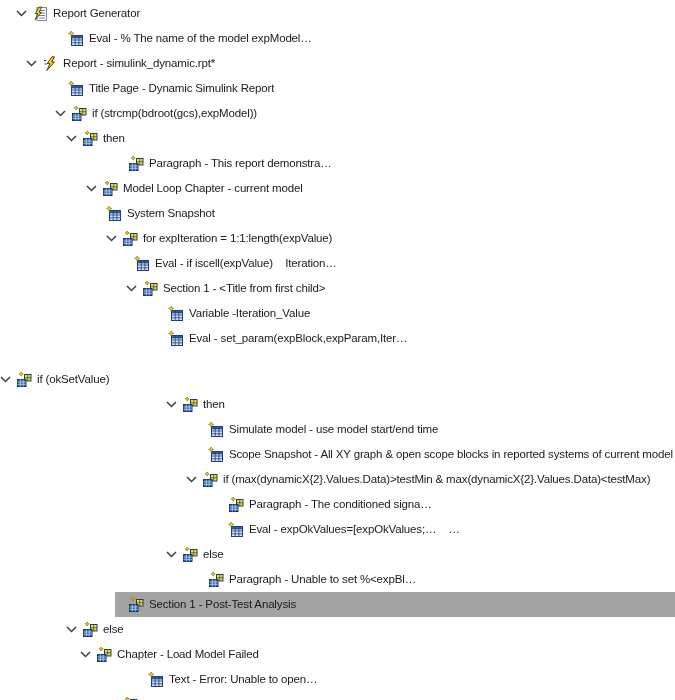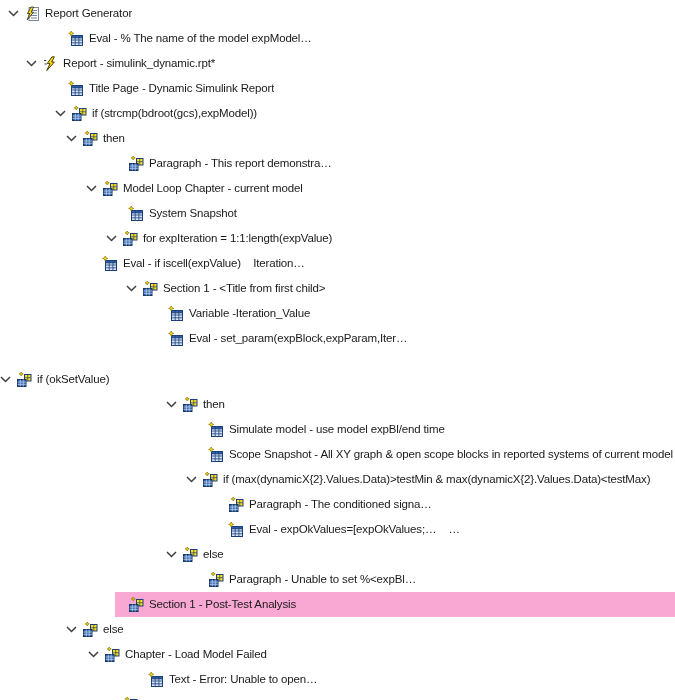--- a/index.html
+++ b/index.html
@@ -23,21 +23,21 @@
     letter-spacing:-0.15px;
   }
   .content{
     flex:1;
     height:25px;
     display:flex;
     align-items:center;
     min-width:0;
   }
   .row.selected .content{
-    background:#f9a8d4;
+    background:#a3a3a3;
   }
   .exp{
     flex:none;
     display:flex;
     align-items:center;
     justify-content:flex-start;
     height:25px;
   }
   .icon{
     flex:none;
@@ -48,21 +48,21 @@
   .label{
     white-space:pre;
     overflow:hidden;
     line-height:25px;
   }
 </style>
 </head>
 <body>
 
 <div id="tree">
-    <div class="row" style="padding-left: 8px;">
+    <div class="row" style="padding-left: 16px;">
       <div class="content">
         <span class="exp" style="width: 16px;">
           <svg width="11" height="7" viewBox="0 0 11 7">
             <path d="M1 1 L5.5 5.5 L10 1" fill="none" stroke="#3f3f3f" stroke-width="1.5"></path>
           </svg>
         </span>
         <span class="icon">
           <svg width="16" height="16" viewBox="0 0 16 16">
             <rect x="5" y="1.5" width="9.5" height="13" fill="#fdfdfd" stroke="#7a8aa0" stroke-width="1"></rect>
             <g stroke="#6f87a8" stroke-width="1">
@@ -221,21 +221,21 @@
               <line x1="7.2" y1="7.5" x2="7.2" y2="14.5"></line>
               <line x1="1.5" y1="10" x2="10" y2="10"></line>
               <line x1="1.5" y1="12.3" x2="10" y2="12.3"></line>
             </g>
             <path d="M5.2 -0.20000000000000018 L5.788 1.3119999999999998 L7.300000000000001 1.9 L5.788 2.488 L5.2 4 L4.612 2.488 L3.1 1.9 L4.612 1.3119999999999998 Z" fill="#ffe00e" stroke="#8a7500" stroke-width="0.7"></path>
           </svg>
         </span>
         <span class="label">Model Loop Chapter - current model</span>
       </div>
     </div>
-    <div class="row" style="padding-left: 106px; text-align: right;">
+    <div class="row" style="padding-left: 84px; text-align: right;">
       <div class="content">
         <span class="exp" style="width: 22px;"></span>
         <span class="icon">
           <svg width="16" height="16" viewBox="0 0 16 16">
             <rect x="3.5" y="4.5" width="11" height="10" fill="#d6e3f6" stroke="#1c3f7a" stroke-width="1"></rect>
             <rect x="3.5" y="4.5" width="11" height="2.3" fill="#2f62ae" stroke="#1c3f7a" stroke-width="1"></rect>
             <g stroke="#1c3f7a" stroke-width="0.8">
               <line x1="7.2" y1="4.5" x2="7.2" y2="14.5"></line>
               <line x1="10.9" y1="4.5" x2="10.9" y2="14.5"></line>
               <line x1="3.5" y1="9" x2="14.5" y2="9"></line>
@@ -265,348 +265,348 @@
               <line x1="7.2" y1="7.5" x2="7.2" y2="14.5"></line>
               <line x1="1.5" y1="10" x2="10" y2="10"></line>
               <line x1="1.5" y1="12.3" x2="10" y2="12.3"></line>
             </g>
             <path d="M5.2 -0.20000000000000018 L5.788 1.3119999999999998 L7.300000000000001 1.9 L5.788 2.488 L5.2 4 L4.612 2.488 L3.1 1.9 L4.612 1.3119999999999998 Z" fill="#ffe00e" stroke="#8a7500" stroke-width="0.7"></path>
           </svg>
         </span>
         <span class="label">for expIteration = 1:1:length(expValue)</span>
       </div>
     </div>
+    <div class="row" style="padding-left: 112px;">
+      <div class="content">
+        <span class="exp" style="width: 22px;"></span>
+        <span class="icon">
+          <svg width="16" height="16" viewBox="0 0 16 16">
+            <rect x="3.5" y="4.5" width="11" height="10" fill="#d6e3f6" stroke="#1c3f7a" stroke-width="1"></rect>
+            <rect x="3.5" y="4.5" width="11" height="2.3" fill="#2f62ae" stroke="#1c3f7a" stroke-width="1"></rect>
+            <g stroke="#1c3f7a" stroke-width="0.8">
+              <line x1="7.2" y1="4.5" x2="7.2" y2="14.5"></line>
+              <line x1="10.9" y1="4.5" x2="10.9" y2="14.5"></line>
+              <line x1="3.5" y1="9" x2="14.5" y2="9"></line>
+              <line x1="3.5" y1="11.8" x2="14.5" y2="11.8"></line>
+            </g>
+            <path d="M3.2 -0.20000000000000018 L3.9280000000000004 1.6719999999999997 L5.800000000000001 2.4 L3.9280000000000004 3.128 L3.2 5 L2.472 3.128 L0.6000000000000001 2.4 L2.472 1.6719999999999997 Z" fill="#ffe00e" stroke="#8a7500" stroke-width="0.7"></path>
+          </svg>
+        </span>
+        <span class="label">Eval - if iscell(expValue)    Iteration…</span>
+      </div>
+    </div>
+    <div class="row" style="padding-left: 126px;">
+      <div class="content">
+        <span class="exp" style="width: 16px;">
+          <svg width="11" height="7" viewBox="0 0 11 7">
+            <path d="M1 1 L5.5 5.5 L10 1" fill="none" stroke="#3f3f3f" stroke-width="1.5"></path>
+          </svg>
+        </span>
+        <span class="icon">
+          <svg width="16" height="16" viewBox="0 0 16 16">
+            <rect x="8.5" y="2.5" width="6.5" height="6.5" fill="#ffe00e" stroke="#1c3f7a" stroke-width="1"></rect>
+            <line x1="11.75" y1="2.5" x2="11.75" y2="9" stroke="#1c3f7a" stroke-width="0.7"></line>
+            <line x1="8.5" y1="5.75" x2="15" y2="5.75" stroke="#1c3f7a" stroke-width="0.7"></line>
+            <rect x="1.5" y="7.5" width="8.5" height="7" fill="#2f62ae" stroke="#16355f" stroke-width="1"></rect>
+            <g stroke="#cfe0f5" stroke-width="0.7">
+              <line x1="4.3" y1="7.5" x2="4.3" y2="14.5"></line>
+              <line x1="7.2" y1="7.5" x2="7.2" y2="14.5"></line>
+              <line x1="1.5" y1="10" x2="10" y2="10"></line>
+              <line x1="1.5" y1="12.3" x2="10" y2="12.3"></line>
+            </g>
+            <path d="M5.2 -0.20000000000000018 L5.788 1.3119999999999998 L7.300000000000001 1.9 L5.788 2.488 L5.2 4 L4.612 2.488 L3.1 1.9 L4.612 1.3119999999999998 Z" fill="#ffe00e" stroke="#8a7500" stroke-width="0.7"></path>
+          </svg>
+        </span>
+        <span class="label">Section 1 - &lt;Title from first child&gt;</span>
+      </div>
+    </div>
+    <div class="row" style="padding-left: 146px;">
+      <div class="content">
+        <span class="exp" style="width: 22px;"></span>
+        <span class="icon">
+          <svg width="16" height="16" viewBox="0 0 16 16">
+            <rect x="3.5" y="4.5" width="11" height="10" fill="#d6e3f6" stroke="#1c3f7a" stroke-width="1"></rect>
+            <rect x="3.5" y="4.5" width="11" height="2.3" fill="#2f62ae" stroke="#1c3f7a" stroke-width="1"></rect>
+            <g stroke="#1c3f7a" stroke-width="0.8">
+              <line x1="7.2" y1="4.5" x2="7.2" y2="14.5"></line>
+              <line x1="10.9" y1="4.5" x2="10.9" y2="14.5"></line>
+              <line x1="3.5" y1="9" x2="14.5" y2="9"></line>
+              <line x1="3.5" y1="11.8" x2="14.5" y2="11.8"></line>
+            </g>
+            <path d="M3.2 -0.20000000000000018 L3.9280000000000004 1.6719999999999997 L5.800000000000001 2.4 L3.9280000000000004 3.128 L3.2 5 L2.472 3.128 L0.6000000000000001 2.4 L2.472 1.6719999999999997 Z" fill="#ffe00e" stroke="#8a7500" stroke-width="0.7"></path>
+          </svg>
+        </span>
+        <span class="label">Variable -Iteration_Value</span>
+      </div>
+    </div>
+    <div class="row" style="padding-left: 146px;">
+      <div class="content">
+        <span class="exp" style="width: 22px;"></span>
+        <span class="icon">
+          <svg width="16" height="16" viewBox="0 0 16 16">
+            <rect x="3.5" y="4.5" width="11" height="10" fill="#d6e3f6" stroke="#1c3f7a" stroke-width="1"></rect>
+            <rect x="3.5" y="4.5" width="11" height="2.3" fill="#2f62ae" stroke="#1c3f7a" stroke-width="1"></rect>
+            <g stroke="#1c3f7a" stroke-width="0.8">
+              <line x1="7.2" y1="4.5" x2="7.2" y2="14.5"></line>
+              <line x1="10.9" y1="4.5" x2="10.9" y2="14.5"></line>
+              <line x1="3.5" y1="9" x2="14.5" y2="9"></line>
+              <line x1="3.5" y1="11.8" x2="14.5" y2="11.8"></line>
+            </g>
+            <path d="M3.2 -0.20000000000000018 L3.9280000000000004 1.6719999999999997 L5.800000000000001 2.4 L3.9280000000000004 3.128 L3.2 5 L2.472 3.128 L0.6000000000000001 2.4 L2.472 1.6719999999999997 Z" fill="#ffe00e" stroke="#8a7500" stroke-width="0.7"></path>
+          </svg>
+        </span>
+        <span class="label">Eval - set_param(expBlock,expParam,Iter…</span>
+      </div>
+    </div>
+    <div class="row" style=" margin-top: 16px;">
+      <div class="content">
+        <span class="exp" style="width: 16px;">
+          <svg width="11" height="7" viewBox="0 0 11 7">
+            <path d="M1 1 L5.5 5.5 L10 1" fill="none" stroke="#3f3f3f" stroke-width="1.5"></path>
+          </svg>
+        </span>
+        <span class="icon">
+          <svg width="16" height="16" viewBox="0 0 16 16">
+            <rect x="8.5" y="2.5" width="6.5" height="6.5" fill="#ffe00e" stroke="#1c3f7a" stroke-width="1"></rect>
+            <line x1="11.75" y1="2.5" x2="11.75" y2="9" stroke="#1c3f7a" stroke-width="0.7"></line>
+            <line x1="8.5" y1="5.75" x2="15" y2="5.75" stroke="#1c3f7a" stroke-width="0.7"></line>
+            <rect x="1.5" y="7.5" width="8.5" height="7" fill="#2f62ae" stroke="#16355f" stroke-width="1"></rect>
+            <g stroke="#cfe0f5" stroke-width="0.7">
+              <line x1="4.3" y1="7.5" x2="4.3" y2="14.5"></line>
+              <line x1="7.2" y1="7.5" x2="7.2" y2="14.5"></line>
+              <line x1="1.5" y1="10" x2="10" y2="10"></line>
+              <line x1="1.5" y1="12.3" x2="10" y2="12.3"></line>
+            </g>
+            <path d="M5.2 -0.20000000000000018 L5.788 1.3119999999999998 L7.300000000000001 1.9 L5.788 2.488 L5.2 4 L4.612 2.488 L3.1 1.9 L4.612 1.3119999999999998 Z" fill="#ffe00e" stroke="#8a7500" stroke-width="0.7"></path>
+          </svg>
+        </span>
+        <span class="label">if (okSetValue)</span>
+      </div>
+    </div>
+    <div class="row" style="padding-left: 166px;">
+      <div class="content">
+        <span class="exp" style="width: 16px;">
+          <svg width="11" height="7" viewBox="0 0 11 7">
+            <path d="M1 1 L5.5 5.5 L10 1" fill="none" stroke="#3f3f3f" stroke-width="1.5"></path>
+          </svg>
+        </span>
+        <span class="icon">
+          <svg width="16" height="16" viewBox="0 0 16 16">
+            <rect x="8.5" y="2.5" width="6.5" height="6.5" fill="#ffe00e" stroke="#1c3f7a" stroke-width="1"></rect>
+            <line x1="11.75" y1="2.5" x2="11.75" y2="9" stroke="#1c3f7a" stroke-width="0.7"></line>
+            <line x1="8.5" y1="5.75" x2="15" y2="5.75" stroke="#1c3f7a" stroke-width="0.7"></line>
+            <rect x="1.5" y="7.5" width="8.5" height="7" fill="#2f62ae" stroke="#16355f" stroke-width="1"></rect>
+            <g stroke="#cfe0f5" stroke-width="0.7">
+              <line x1="4.3" y1="7.5" x2="4.3" y2="14.5"></line>
+              <line x1="7.2" y1="7.5" x2="7.2" y2="14.5"></line>
+              <line x1="1.5" y1="10" x2="10" y2="10"></line>
+              <line x1="1.5" y1="12.3" x2="10" y2="12.3"></line>
+            </g>
+            <path d="M5.2 -0.20000000000000018 L5.788 1.3119999999999998 L7.300000000000001 1.9 L5.788 2.488 L5.2 4 L4.612 2.488 L3.1 1.9 L4.612 1.3119999999999998 Z" fill="#ffe00e" stroke="#8a7500" stroke-width="0.7"></path>
+          </svg>
+        </span>
+        <span class="label">then</span>
+      </div>
+    </div>
+    <div class="row" style="padding-left: 186px;">
+      <div class="content">
+        <span class="exp" style="width: 22px;"></span>
+        <span class="icon">
+          <svg width="16" height="16" viewBox="0 0 16 16">
+            <rect x="3.5" y="4.5" width="11" height="10" fill="#d6e3f6" stroke="#1c3f7a" stroke-width="1"></rect>
+            <rect x="3.5" y="4.5" width="11" height="2.3" fill="#2f62ae" stroke="#1c3f7a" stroke-width="1"></rect>
+            <g stroke="#1c3f7a" stroke-width="0.8">
+              <line x1="7.2" y1="4.5" x2="7.2" y2="14.5"></line>
+              <line x1="10.9" y1="4.5" x2="10.9" y2="14.5"></line>
+              <line x1="3.5" y1="9" x2="14.5" y2="9"></line>
+              <line x1="3.5" y1="11.8" x2="14.5" y2="11.8"></line>
+            </g>
+            <path d="M3.2 -0.20000000000000018 L3.9280000000000004 1.6719999999999997 L5.800000000000001 2.4 L3.9280000000000004 3.128 L3.2 5 L2.472 3.128 L0.6000000000000001 2.4 L2.472 1.6719999999999997 Z" fill="#ffe00e" stroke="#8a7500" stroke-width="0.7"></path>
+          </svg>
+        </span>
+        <span class="label">Simulate model - use model start/end time</span>
+      </div>
+    </div>
+    <div class="row" style="padding-left: 186px; align-items: center;">
+      <div class="content">
+        <span class="exp" style="width: 22px;"></span>
+        <span class="icon">
+          <svg width="16" height="16" viewBox="0 0 16 16">
+            <rect x="3.5" y="4.5" width="11" height="10" fill="#d6e3f6" stroke="#1c3f7a" stroke-width="1"></rect>
+            <rect x="3.5" y="4.5" width="11" height="2.3" fill="#2f62ae" stroke="#1c3f7a" stroke-width="1"></rect>
+            <g stroke="#1c3f7a" stroke-width="0.8">
+              <line x1="7.2" y1="4.5" x2="7.2" y2="14.5"></line>
+              <line x1="10.9" y1="4.5" x2="10.9" y2="14.5"></line>
+              <line x1="3.5" y1="9" x2="14.5" y2="9"></line>
+              <line x1="3.5" y1="11.8" x2="14.5" y2="11.8"></line>
+            </g>
+            <path d="M3.2 -0.20000000000000018 L3.9280000000000004 1.6719999999999997 L5.800000000000001 2.4 L3.9280000000000004 3.128 L3.2 5 L2.472 3.128 L0.6000000000000001 2.4 L2.472 1.6719999999999997 Z" fill="#ffe00e" stroke="#8a7500" stroke-width="0.7"></path>
+          </svg>
+        </span>
+        <span class="label">Scope Snapshot - All XY graph &amp; open scope blocks in reported systems of current model</span>
+      </div>
+    </div>
+    <div class="row" style="padding-left: 186px;">
+      <div class="content">
+        <span class="exp" style="width: 16px;">
+          <svg width="11" height="7" viewBox="0 0 11 7">
+            <path d="M1 1 L5.5 5.5 L10 1" fill="none" stroke="#3f3f3f" stroke-width="1.5"></path>
+          </svg>
+        </span>
+        <span class="icon">
+          <svg width="16" height="16" viewBox="0 0 16 16">
+            <rect x="8.5" y="2.5" width="6.5" height="6.5" fill="#ffe00e" stroke="#1c3f7a" stroke-width="1"></rect>
+            <line x1="11.75" y1="2.5" x2="11.75" y2="9" stroke="#1c3f7a" stroke-width="0.7"></line>
+            <line x1="8.5" y1="5.75" x2="15" y2="5.75" stroke="#1c3f7a" stroke-width="0.7"></line>
+            <rect x="1.5" y="7.5" width="8.5" height="7" fill="#2f62ae" stroke="#16355f" stroke-width="1"></rect>
+            <g stroke="#cfe0f5" stroke-width="0.7">
+              <line x1="4.3" y1="7.5" x2="4.3" y2="14.5"></line>
+              <line x1="7.2" y1="7.5" x2="7.2" y2="14.5"></line>
+              <line x1="1.5" y1="10" x2="10" y2="10"></line>
+              <line x1="1.5" y1="12.3" x2="10" y2="12.3"></line>
+            </g>
+            <path d="M5.2 -0.20000000000000018 L5.788 1.3119999999999998 L7.300000000000001 1.9 L5.788 2.488 L5.2 4 L4.612 2.488 L3.1 1.9 L4.612 1.3119999999999998 Z" fill="#ffe00e" stroke="#8a7500" stroke-width="0.7"></path>
+          </svg>
+        </span>
+        <span class="label">if (max(dynamicX{2}.Values.Data)&gt;testMin &amp; max(dynamicX{2}.Values.Data)&lt;testMax)</span>
+      </div>
+    </div>
+    <div class="row" style="padding-left: 206px;">
+      <div class="content">
+        <span class="exp" style="width: 22px;"></span>
+        <span class="icon">
+          <svg width="16" height="16" viewBox="0 0 16 16">
+            <rect x="8.5" y="2.5" width="6.5" height="6.5" fill="#ffe00e" stroke="#1c3f7a" stroke-width="1"></rect>
+            <line x1="11.75" y1="2.5" x2="11.75" y2="9" stroke="#1c3f7a" stroke-width="0.7"></line>
+            <line x1="8.5" y1="5.75" x2="15" y2="5.75" stroke="#1c3f7a" stroke-width="0.7"></line>
+            <rect x="1.5" y="7.5" width="8.5" height="7" fill="#2f62ae" stroke="#16355f" stroke-width="1"></rect>
+            <g stroke="#cfe0f5" stroke-width="0.7">
+              <line x1="4.3" y1="7.5" x2="4.3" y2="14.5"></line>
+              <line x1="7.2" y1="7.5" x2="7.2" y2="14.5"></line>
+              <line x1="1.5" y1="10" x2="10" y2="10"></line>
+              <line x1="1.5" y1="12.3" x2="10" y2="12.3"></line>
+            </g>
+            <path d="M5.2 -0.20000000000000018 L5.788 1.3119999999999998 L7.300000000000001 1.9 L5.788 2.488 L5.2 4 L4.612 2.488 L3.1 1.9 L4.612 1.3119999999999998 Z" fill="#ffe00e" stroke="#8a7500" stroke-width="0.7"></path>
+          </svg>
+        </span>
+        <span class="label">Paragraph - The conditioned signa…</span>
+      </div>
+    </div>
+    <div class="row" style="padding-left: 206px;">
+      <div class="content">
+        <span class="exp" style="width: 22px;"></span>
+        <span class="icon">
+          <svg width="16" height="16" viewBox="0 0 16 16">
+            <rect x="3.5" y="4.5" width="11" height="10" fill="#d6e3f6" stroke="#1c3f7a" stroke-width="1"></rect>
+            <rect x="3.5" y="4.5" width="11" height="2.3" fill="#2f62ae" stroke="#1c3f7a" stroke-width="1"></rect>
+            <g stroke="#1c3f7a" stroke-width="0.8">
+              <line x1="7.2" y1="4.5" x2="7.2" y2="14.5"></line>
+              <line x1="10.9" y1="4.5" x2="10.9" y2="14.5"></line>
+              <line x1="3.5" y1="9" x2="14.5" y2="9"></line>
+              <line x1="3.5" y1="11.8" x2="14.5" y2="11.8"></line>
+            </g>
+            <path d="M3.2 -0.20000000000000018 L3.9280000000000004 1.6719999999999997 L5.800000000000001 2.4 L3.9280000000000004 3.128 L3.2 5 L2.472 3.128 L0.6000000000000001 2.4 L2.472 1.6719999999999997 Z" fill="#ffe00e" stroke="#8a7500" stroke-width="0.7"></path>
+          </svg>
+        </span>
+        <span class="label">Eval - expOkValues=[expOkValues;…    …</span>
+      </div>
+    </div>
+    <div class="row" style="padding-left: 166px;">
+      <div class="content">
+        <span class="exp" style="width: 16px;">
+          <svg width="11" height="7" viewBox="0 0 11 7">
+            <path d="M1 1 L5.5 5.5 L10 1" fill="none" stroke="#3f3f3f" stroke-width="1.5"></path>
+          </svg>
+        </span>
+        <span class="icon">
+          <svg width="16" height="16" viewBox="0 0 16 16">
+            <rect x="8.5" y="2.5" width="6.5" height="6.5" fill="#ffe00e" stroke="#1c3f7a" stroke-width="1"></rect>
+            <line x1="11.75" y1="2.5" x2="11.75" y2="9" stroke="#1c3f7a" stroke-width="0.7"></line>
+            <line x1="8.5" y1="5.75" x2="15" y2="5.75" stroke="#1c3f7a" stroke-width="0.7"></line>
+            <rect x="1.5" y="7.5" width="8.5" height="7" fill="#2f62ae" stroke="#16355f" stroke-width="1"></rect>
+            <g stroke="#cfe0f5" stroke-width="0.7">
+              <line x1="4.3" y1="7.5" x2="4.3" y2="14.5"></line>
+              <line x1="7.2" y1="7.5" x2="7.2" y2="14.5"></line>
+              <line x1="1.5" y1="10" x2="10" y2="10"></line>
+              <line x1="1.5" y1="12.3" x2="10" y2="12.3"></line>
+            </g>
+            <path d="M5.2 -0.20000000000000018 L5.788 1.3119999999999998 L7.300000000000001 1.9 L5.788 2.488 L5.2 4 L4.612 2.488 L3.1 1.9 L4.612 1.3119999999999998 Z" fill="#ffe00e" stroke="#8a7500" stroke-width="0.7"></path>
+          </svg>
+        </span>
+        <span class="label">else</span>
+      </div>
+    </div>
+    <div class="row" style="padding-left: 186px;">
+      <div class="content">
+        <span class="exp" style="width: 22px;"></span>
+        <span class="icon">
+          <svg width="16" height="16" viewBox="0 0 16 16">
+            <rect x="8.5" y="2.5" width="6.5" height="6.5" fill="#ffe00e" stroke="#1c3f7a" stroke-width="1"></rect>
+            <line x1="11.75" y1="2.5" x2="11.75" y2="9" stroke="#1c3f7a" stroke-width="0.7"></line>
+            <line x1="8.5" y1="5.75" x2="15" y2="5.75" stroke="#1c3f7a" stroke-width="0.7"></line>
+            <rect x="1.5" y="7.5" width="8.5" height="7" fill="#2f62ae" stroke="#16355f" stroke-width="1"></rect>
+            <g stroke="#cfe0f5" stroke-width="0.7">
+              <line x1="4.3" y1="7.5" x2="4.3" y2="14.5"></line>
+              <line x1="7.2" y1="7.5" x2="7.2" y2="14.5"></line>
+              <line x1="1.5" y1="10" x2="10" y2="10"></line>
+              <line x1="1.5" y1="12.3" x2="10" y2="12.3"></line>
+            </g>
+            <path d="M5.2 -0.20000000000000018 L5.788 1.3119999999999998 L7.300000000000001 1.9 L5.788 2.488 L5.2 4 L4.612 2.488 L3.1 1.9 L4.612 1.3119999999999998 Z" fill="#ffe00e" stroke="#8a7500" stroke-width="0.7"></path>
+          </svg>
+        </span>
+        <span class="label">Paragraph - Unable to set %&lt;expBl…</span>
+      </div>
+    </div>
+    <div class="row selected" style="padding-left: 115px;">
+      <div class="content">
+        <span class="exp" style="width: 13px;"></span>
+        <span class="icon">
+          <svg width="16" height="16" viewBox="0 0 16 16">
+            <rect x="8.5" y="2.5" width="6.5" height="6.5" fill="#ffe00e" stroke="#1c3f7a" stroke-width="1"></rect>
+            <line x1="11.75" y1="2.5" x2="11.75" y2="9" stroke="#1c3f7a" stroke-width="0.7"></line>
+            <line x1="8.5" y1="5.75" x2="15" y2="5.75" stroke="#1c3f7a" stroke-width="0.7"></line>
+            <rect x="1.5" y="7.5" width="8.5" height="7" fill="#2f62ae" stroke="#16355f" stroke-width="1"></rect>
+            <g stroke="#cfe0f5" stroke-width="0.7">
+              <line x1="4.3" y1="7.5" x2="4.3" y2="14.5"></line>
+              <line x1="7.2" y1="7.5" x2="7.2" y2="14.5"></line>
+              <line x1="1.5" y1="10" x2="10" y2="10"></line>
+              <line x1="1.5" y1="12.3" x2="10" y2="12.3"></line>
+            </g>
+            <path d="M5.2 -0.20000000000000018 L5.788 1.3119999999999998 L7.300000000000001 1.9 L5.788 2.488 L5.2 4 L4.612 2.488 L3.1 1.9 L4.612 1.3119999999999998 Z" fill="#ffe00e" stroke="#8a7500" stroke-width="0.7"></path>
+          </svg>
+        </span>
+        <span class="label">Section 1 - Post-Test Analysis</span>
+      </div>
+    </div>
+    <div class="row" style="padding-left: 66px;">
+      <div class="content">
+        <span class="exp" style="width: 16px;">
+          <svg width="11" height="7" viewBox="0 0 11 7">
+            <path d="M1 1 L5.5 5.5 L10 1" fill="none" stroke="#3f3f3f" stroke-width="1.5"></path>
+          </svg>
+        </span>
+        <span class="icon">
+          <svg width="16" height="16" viewBox="0 0 16 16">
+            <rect x="8.5" y="2.5" width="6.5" height="6.5" fill="#ffe00e" stroke="#1c3f7a" stroke-width="1"></rect>
+            <line x1="11.75" y1="2.5" x2="11.75" y2="9" stroke="#1c3f7a" stroke-width="0.7"></line>
+            <line x1="8.5" y1="5.75" x2="15" y2="5.75" stroke="#1c3f7a" stroke-width="0.7"></line>
+            <rect x="1.5" y="7.5" width="8.5" height="7" fill="#2f62ae" stroke="#16355f" stroke-width="1"></rect>
+            <g stroke="#cfe0f5" stroke-width="0.7">
+              <line x1="4.3" y1="7.5" x2="4.3" y2="14.5"></line>
+              <line x1="7.2" y1="7.5" x2="7.2" y2="14.5"></line>
+              <line x1="1.5" y1="10" x2="10" y2="10"></line>
+              <line x1="1.5" y1="12.3" x2="10" y2="12.3"></line>
+            </g>
+            <path d="M5.2 -0.20000000000000018 L5.788 1.3119999999999998 L7.300000000000001 1.9 L5.788 2.488 L5.2 4 L4.612 2.488 L3.1 1.9 L4.612 1.3119999999999998 Z" fill="#ffe00e" stroke="#8a7500" stroke-width="0.7"></path>
+          </svg>
+        </span>
+        <span class="label">else</span>
+      </div>
+    </div>
     <div class="row" style="padding-left: 80px;">
-      <div class="content">
-        <span class="exp" style="width: 22px;"></span>
-        <span class="icon">
-          <svg width="16" height="16" viewBox="0 0 16 16">
-            <rect x="3.5" y="4.5" width="11" height="10" fill="#d6e3f6" stroke="#1c3f7a" stroke-width="1"></rect>
-            <rect x="3.5" y="4.5" width="11" height="2.3" fill="#2f62ae" stroke="#1c3f7a" stroke-width="1"></rect>
-            <g stroke="#1c3f7a" stroke-width="0.8">
-              <line x1="7.2" y1="4.5" x2="7.2" y2="14.5"></line>
-              <line x1="10.9" y1="4.5" x2="10.9" y2="14.5"></line>
-              <line x1="3.5" y1="9" x2="14.5" y2="9"></line>
-              <line x1="3.5" y1="11.8" x2="14.5" y2="11.8"></line>
-            </g>
-            <path d="M3.2 -0.20000000000000018 L3.9280000000000004 1.6719999999999997 L5.800000000000001 2.4 L3.9280000000000004 3.128 L3.2 5 L2.472 3.128 L0.6000000000000001 2.4 L2.472 1.6719999999999997 Z" fill="#ffe00e" stroke="#8a7500" stroke-width="0.7"></path>
-          </svg>
-        </span>
-        <span class="label">Eval - if iscell(expValue)    Iteration…</span>
-      </div>
-    </div>
-    <div class="row" style="padding-left: 126px;">
-      <div class="content">
-        <span class="exp" style="width: 16px;">
-          <svg width="11" height="7" viewBox="0 0 11 7">
-            <path d="M1 1 L5.5 5.5 L10 1" fill="none" stroke="#3f3f3f" stroke-width="1.5"></path>
-          </svg>
-        </span>
-        <span class="icon">
-          <svg width="16" height="16" viewBox="0 0 16 16">
-            <rect x="8.5" y="2.5" width="6.5" height="6.5" fill="#ffe00e" stroke="#1c3f7a" stroke-width="1"></rect>
-            <line x1="11.75" y1="2.5" x2="11.75" y2="9" stroke="#1c3f7a" stroke-width="0.7"></line>
-            <line x1="8.5" y1="5.75" x2="15" y2="5.75" stroke="#1c3f7a" stroke-width="0.7"></line>
-            <rect x="1.5" y="7.5" width="8.5" height="7" fill="#2f62ae" stroke="#16355f" stroke-width="1"></rect>
-            <g stroke="#cfe0f5" stroke-width="0.7">
-              <line x1="4.3" y1="7.5" x2="4.3" y2="14.5"></line>
-              <line x1="7.2" y1="7.5" x2="7.2" y2="14.5"></line>
-              <line x1="1.5" y1="10" x2="10" y2="10"></line>
-              <line x1="1.5" y1="12.3" x2="10" y2="12.3"></line>
-            </g>
-            <path d="M5.2 -0.20000000000000018 L5.788 1.3119999999999998 L7.300000000000001 1.9 L5.788 2.488 L5.2 4 L4.612 2.488 L3.1 1.9 L4.612 1.3119999999999998 Z" fill="#ffe00e" stroke="#8a7500" stroke-width="0.7"></path>
-          </svg>
-        </span>
-        <span class="label">Section 1 - &lt;Title from first child&gt;</span>
-      </div>
-    </div>
-    <div class="row" style="padding-left: 146px;">
-      <div class="content">
-        <span class="exp" style="width: 22px;"></span>
-        <span class="icon">
-          <svg width="16" height="16" viewBox="0 0 16 16">
-            <rect x="3.5" y="4.5" width="11" height="10" fill="#d6e3f6" stroke="#1c3f7a" stroke-width="1"></rect>
-            <rect x="3.5" y="4.5" width="11" height="2.3" fill="#2f62ae" stroke="#1c3f7a" stroke-width="1"></rect>
-            <g stroke="#1c3f7a" stroke-width="0.8">
-              <line x1="7.2" y1="4.5" x2="7.2" y2="14.5"></line>
-              <line x1="10.9" y1="4.5" x2="10.9" y2="14.5"></line>
-              <line x1="3.5" y1="9" x2="14.5" y2="9"></line>
-              <line x1="3.5" y1="11.8" x2="14.5" y2="11.8"></line>
-            </g>
-            <path d="M3.2 -0.20000000000000018 L3.9280000000000004 1.6719999999999997 L5.800000000000001 2.4 L3.9280000000000004 3.128 L3.2 5 L2.472 3.128 L0.6000000000000001 2.4 L2.472 1.6719999999999997 Z" fill="#ffe00e" stroke="#8a7500" stroke-width="0.7"></path>
-          </svg>
-        </span>
-        <span class="label">Variable -Iteration_Value</span>
-      </div>
-    </div>
-    <div class="row" style="padding-left: 146px;">
-      <div class="content">
-        <span class="exp" style="width: 22px;"></span>
-        <span class="icon">
-          <svg width="16" height="16" viewBox="0 0 16 16">
-            <rect x="3.5" y="4.5" width="11" height="10" fill="#d6e3f6" stroke="#1c3f7a" stroke-width="1"></rect>
-            <rect x="3.5" y="4.5" width="11" height="2.3" fill="#2f62ae" stroke="#1c3f7a" stroke-width="1"></rect>
-            <g stroke="#1c3f7a" stroke-width="0.8">
-              <line x1="7.2" y1="4.5" x2="7.2" y2="14.5"></line>
-              <line x1="10.9" y1="4.5" x2="10.9" y2="14.5"></line>
-              <line x1="3.5" y1="9" x2="14.5" y2="9"></line>
-              <line x1="3.5" y1="11.8" x2="14.5" y2="11.8"></line>
-            </g>
-            <path d="M3.2 -0.20000000000000018 L3.9280000000000004 1.6719999999999997 L5.800000000000001 2.4 L3.9280000000000004 3.128 L3.2 5 L2.472 3.128 L0.6000000000000001 2.4 L2.472 1.6719999999999997 Z" fill="#ffe00e" stroke="#8a7500" stroke-width="0.7"></path>
-          </svg>
-        </span>
-        <span class="label">Eval - set_param(expBlock,expParam,Iter…</span>
-      </div>
-    </div>
-    <div class="row" style=" margin-top: 16px;">
-      <div class="content">
-        <span class="exp" style="width: 16px;">
-          <svg width="11" height="7" viewBox="0 0 11 7">
-            <path d="M1 1 L5.5 5.5 L10 1" fill="none" stroke="#3f3f3f" stroke-width="1.5"></path>
-          </svg>
-        </span>
-        <span class="icon">
-          <svg width="16" height="16" viewBox="0 0 16 16">
-            <rect x="8.5" y="2.5" width="6.5" height="6.5" fill="#ffe00e" stroke="#1c3f7a" stroke-width="1"></rect>
-            <line x1="11.75" y1="2.5" x2="11.75" y2="9" stroke="#1c3f7a" stroke-width="0.7"></line>
-            <line x1="8.5" y1="5.75" x2="15" y2="5.75" stroke="#1c3f7a" stroke-width="0.7"></line>
-            <rect x="1.5" y="7.5" width="8.5" height="7" fill="#2f62ae" stroke="#16355f" stroke-width="1"></rect>
-            <g stroke="#cfe0f5" stroke-width="0.7">
-              <line x1="4.3" y1="7.5" x2="4.3" y2="14.5"></line>
-              <line x1="7.2" y1="7.5" x2="7.2" y2="14.5"></line>
-              <line x1="1.5" y1="10" x2="10" y2="10"></line>
-              <line x1="1.5" y1="12.3" x2="10" y2="12.3"></line>
-            </g>
-            <path d="M5.2 -0.20000000000000018 L5.788 1.3119999999999998 L7.300000000000001 1.9 L5.788 2.488 L5.2 4 L4.612 2.488 L3.1 1.9 L4.612 1.3119999999999998 Z" fill="#ffe00e" stroke="#8a7500" stroke-width="0.7"></path>
-          </svg>
-        </span>
-        <span class="label">if (okSetValue)</span>
-      </div>
-    </div>
-    <div class="row" style="padding-left: 166px;">
-      <div class="content">
-        <span class="exp" style="width: 16px;">
-          <svg width="11" height="7" viewBox="0 0 11 7">
-            <path d="M1 1 L5.5 5.5 L10 1" fill="none" stroke="#3f3f3f" stroke-width="1.5"></path>
-          </svg>
-        </span>
-        <span class="icon">
-          <svg width="16" height="16" viewBox="0 0 16 16">
-            <rect x="8.5" y="2.5" width="6.5" height="6.5" fill="#ffe00e" stroke="#1c3f7a" stroke-width="1"></rect>
-            <line x1="11.75" y1="2.5" x2="11.75" y2="9" stroke="#1c3f7a" stroke-width="0.7"></line>
-            <line x1="8.5" y1="5.75" x2="15" y2="5.75" stroke="#1c3f7a" stroke-width="0.7"></line>
-            <rect x="1.5" y="7.5" width="8.5" height="7" fill="#2f62ae" stroke="#16355f" stroke-width="1"></rect>
-            <g stroke="#cfe0f5" stroke-width="0.7">
-              <line x1="4.3" y1="7.5" x2="4.3" y2="14.5"></line>
-              <line x1="7.2" y1="7.5" x2="7.2" y2="14.5"></line>
-              <line x1="1.5" y1="10" x2="10" y2="10"></line>
-              <line x1="1.5" y1="12.3" x2="10" y2="12.3"></line>
-            </g>
-            <path d="M5.2 -0.20000000000000018 L5.788 1.3119999999999998 L7.300000000000001 1.9 L5.788 2.488 L5.2 4 L4.612 2.488 L3.1 1.9 L4.612 1.3119999999999998 Z" fill="#ffe00e" stroke="#8a7500" stroke-width="0.7"></path>
-          </svg>
-        </span>
-        <span class="label">then</span>
-      </div>
-    </div>
-    <div class="row" style="padding-left: 186px;">
-      <div class="content">
-        <span class="exp" style="width: 22px;"></span>
-        <span class="icon">
-          <svg width="16" height="16" viewBox="0 0 16 16">
-            <rect x="3.5" y="4.5" width="11" height="10" fill="#d6e3f6" stroke="#1c3f7a" stroke-width="1"></rect>
-            <rect x="3.5" y="4.5" width="11" height="2.3" fill="#2f62ae" stroke="#1c3f7a" stroke-width="1"></rect>
-            <g stroke="#1c3f7a" stroke-width="0.8">
-              <line x1="7.2" y1="4.5" x2="7.2" y2="14.5"></line>
-              <line x1="10.9" y1="4.5" x2="10.9" y2="14.5"></line>
-              <line x1="3.5" y1="9" x2="14.5" y2="9"></line>
-              <line x1="3.5" y1="11.8" x2="14.5" y2="11.8"></line>
-            </g>
-            <path d="M3.2 -0.20000000000000018 L3.9280000000000004 1.6719999999999997 L5.800000000000001 2.4 L3.9280000000000004 3.128 L3.2 5 L2.472 3.128 L0.6000000000000001 2.4 L2.472 1.6719999999999997 Z" fill="#ffe00e" stroke="#8a7500" stroke-width="0.7"></path>
-          </svg>
-        </span>
-        <span class="label">Simulate model - use model expBl/end time</span>
-      </div>
-    </div>
-    <div class="row" style="padding-left: 186px; align-items: center;">
-      <div class="content">
-        <span class="exp" style="width: 22px;"></span>
-        <span class="icon">
-          <svg width="16" height="16" viewBox="0 0 16 16">
-            <rect x="3.5" y="4.5" width="11" height="10" fill="#d6e3f6" stroke="#1c3f7a" stroke-width="1"></rect>
-            <rect x="3.5" y="4.5" width="11" height="2.3" fill="#2f62ae" stroke="#1c3f7a" stroke-width="1"></rect>
-            <g stroke="#1c3f7a" stroke-width="0.8">
-              <line x1="7.2" y1="4.5" x2="7.2" y2="14.5"></line>
-              <line x1="10.9" y1="4.5" x2="10.9" y2="14.5"></line>
-              <line x1="3.5" y1="9" x2="14.5" y2="9"></line>
-              <line x1="3.5" y1="11.8" x2="14.5" y2="11.8"></line>
-            </g>
-            <path d="M3.2 -0.20000000000000018 L3.9280000000000004 1.6719999999999997 L5.800000000000001 2.4 L3.9280000000000004 3.128 L3.2 5 L2.472 3.128 L0.6000000000000001 2.4 L2.472 1.6719999999999997 Z" fill="#ffe00e" stroke="#8a7500" stroke-width="0.7"></path>
-          </svg>
-        </span>
-        <span class="label">Scope Snapshot - All XY graph &amp; open scope blocks in reported systems of current model</span>
-      </div>
-    </div>
-    <div class="row" style="padding-left: 186px;">
-      <div class="content">
-        <span class="exp" style="width: 16px;">
-          <svg width="11" height="7" viewBox="0 0 11 7">
-            <path d="M1 1 L5.5 5.5 L10 1" fill="none" stroke="#3f3f3f" stroke-width="1.5"></path>
-          </svg>
-        </span>
-        <span class="icon">
-          <svg width="16" height="16" viewBox="0 0 16 16">
-            <rect x="8.5" y="2.5" width="6.5" height="6.5" fill="#ffe00e" stroke="#1c3f7a" stroke-width="1"></rect>
-            <line x1="11.75" y1="2.5" x2="11.75" y2="9" stroke="#1c3f7a" stroke-width="0.7"></line>
-            <line x1="8.5" y1="5.75" x2="15" y2="5.75" stroke="#1c3f7a" stroke-width="0.7"></line>
-            <rect x="1.5" y="7.5" width="8.5" height="7" fill="#2f62ae" stroke="#16355f" stroke-width="1"></rect>
-            <g stroke="#cfe0f5" stroke-width="0.7">
-              <line x1="4.3" y1="7.5" x2="4.3" y2="14.5"></line>
-              <line x1="7.2" y1="7.5" x2="7.2" y2="14.5"></line>
-              <line x1="1.5" y1="10" x2="10" y2="10"></line>
-              <line x1="1.5" y1="12.3" x2="10" y2="12.3"></line>
-            </g>
-            <path d="M5.2 -0.20000000000000018 L5.788 1.3119999999999998 L7.300000000000001 1.9 L5.788 2.488 L5.2 4 L4.612 2.488 L3.1 1.9 L4.612 1.3119999999999998 Z" fill="#ffe00e" stroke="#8a7500" stroke-width="0.7"></path>
-          </svg>
-        </span>
-        <span class="label">if (max(dynamicX{2}.Values.Data)&gt;testMin &amp; max(dynamicX{2}.Values.Data)&lt;testMax)</span>
-      </div>
-    </div>
-    <div class="row" style="padding-left: 206px;">
-      <div class="content">
-        <span class="exp" style="width: 22px;"></span>
-        <span class="icon">
-          <svg width="16" height="16" viewBox="0 0 16 16">
-            <rect x="8.5" y="2.5" width="6.5" height="6.5" fill="#ffe00e" stroke="#1c3f7a" stroke-width="1"></rect>
-            <line x1="11.75" y1="2.5" x2="11.75" y2="9" stroke="#1c3f7a" stroke-width="0.7"></line>
-            <line x1="8.5" y1="5.75" x2="15" y2="5.75" stroke="#1c3f7a" stroke-width="0.7"></line>
-            <rect x="1.5" y="7.5" width="8.5" height="7" fill="#2f62ae" stroke="#16355f" stroke-width="1"></rect>
-            <g stroke="#cfe0f5" stroke-width="0.7">
-              <line x1="4.3" y1="7.5" x2="4.3" y2="14.5"></line>
-              <line x1="7.2" y1="7.5" x2="7.2" y2="14.5"></line>
-              <line x1="1.5" y1="10" x2="10" y2="10"></line>
-              <line x1="1.5" y1="12.3" x2="10" y2="12.3"></line>
-            </g>
-            <path d="M5.2 -0.20000000000000018 L5.788 1.3119999999999998 L7.300000000000001 1.9 L5.788 2.488 L5.2 4 L4.612 2.488 L3.1 1.9 L4.612 1.3119999999999998 Z" fill="#ffe00e" stroke="#8a7500" stroke-width="0.7"></path>
-          </svg>
-        </span>
-        <span class="label">Paragraph - The conditioned signa…</span>
-      </div>
-    </div>
-    <div class="row" style="padding-left: 206px;">
-      <div class="content">
-        <span class="exp" style="width: 22px;"></span>
-        <span class="icon">
-          <svg width="16" height="16" viewBox="0 0 16 16">
-            <rect x="3.5" y="4.5" width="11" height="10" fill="#d6e3f6" stroke="#1c3f7a" stroke-width="1"></rect>
-            <rect x="3.5" y="4.5" width="11" height="2.3" fill="#2f62ae" stroke="#1c3f7a" stroke-width="1"></rect>
-            <g stroke="#1c3f7a" stroke-width="0.8">
-              <line x1="7.2" y1="4.5" x2="7.2" y2="14.5"></line>
-              <line x1="10.9" y1="4.5" x2="10.9" y2="14.5"></line>
-              <line x1="3.5" y1="9" x2="14.5" y2="9"></line>
-              <line x1="3.5" y1="11.8" x2="14.5" y2="11.8"></line>
-            </g>
-            <path d="M3.2 -0.20000000000000018 L3.9280000000000004 1.6719999999999997 L5.800000000000001 2.4 L3.9280000000000004 3.128 L3.2 5 L2.472 3.128 L0.6000000000000001 2.4 L2.472 1.6719999999999997 Z" fill="#ffe00e" stroke="#8a7500" stroke-width="0.7"></path>
-          </svg>
-        </span>
-        <span class="label">Eval - expOkValues=[expOkValues;…    …</span>
-      </div>
-    </div>
-    <div class="row" style="padding-left: 166px;">
-      <div class="content">
-        <span class="exp" style="width: 16px;">
-          <svg width="11" height="7" viewBox="0 0 11 7">
-            <path d="M1 1 L5.5 5.5 L10 1" fill="none" stroke="#3f3f3f" stroke-width="1.5"></path>
-          </svg>
-        </span>
-        <span class="icon">
-          <svg width="16" height="16" viewBox="0 0 16 16">
-            <rect x="8.5" y="2.5" width="6.5" height="6.5" fill="#ffe00e" stroke="#1c3f7a" stroke-width="1"></rect>
-            <line x1="11.75" y1="2.5" x2="11.75" y2="9" stroke="#1c3f7a" stroke-width="0.7"></line>
-            <line x1="8.5" y1="5.75" x2="15" y2="5.75" stroke="#1c3f7a" stroke-width="0.7"></line>
-            <rect x="1.5" y="7.5" width="8.5" height="7" fill="#2f62ae" stroke="#16355f" stroke-width="1"></rect>
-            <g stroke="#cfe0f5" stroke-width="0.7">
-              <line x1="4.3" y1="7.5" x2="4.3" y2="14.5"></line>
-              <line x1="7.2" y1="7.5" x2="7.2" y2="14.5"></line>
-              <line x1="1.5" y1="10" x2="10" y2="10"></line>
-              <line x1="1.5" y1="12.3" x2="10" y2="12.3"></line>
-            </g>
-            <path d="M5.2 -0.20000000000000018 L5.788 1.3119999999999998 L7.300000000000001 1.9 L5.788 2.488 L5.2 4 L4.612 2.488 L3.1 1.9 L4.612 1.3119999999999998 Z" fill="#ffe00e" stroke="#8a7500" stroke-width="0.7"></path>
-          </svg>
-        </span>
-        <span class="label">else</span>
-      </div>
-    </div>
-    <div class="row" style="padding-left: 186px;">
-      <div class="content">
-        <span class="exp" style="width: 22px;"></span>
-        <span class="icon">
-          <svg width="16" height="16" viewBox="0 0 16 16">
-            <rect x="8.5" y="2.5" width="6.5" height="6.5" fill="#ffe00e" stroke="#1c3f7a" stroke-width="1"></rect>
-            <line x1="11.75" y1="2.5" x2="11.75" y2="9" stroke="#1c3f7a" stroke-width="0.7"></line>
-            <line x1="8.5" y1="5.75" x2="15" y2="5.75" stroke="#1c3f7a" stroke-width="0.7"></line>
-            <rect x="1.5" y="7.5" width="8.5" height="7" fill="#2f62ae" stroke="#16355f" stroke-width="1"></rect>
-            <g stroke="#cfe0f5" stroke-width="0.7">
-              <line x1="4.3" y1="7.5" x2="4.3" y2="14.5"></line>
-              <line x1="7.2" y1="7.5" x2="7.2" y2="14.5"></line>
-              <line x1="1.5" y1="10" x2="10" y2="10"></line>
-              <line x1="1.5" y1="12.3" x2="10" y2="12.3"></line>
-            </g>
-            <path d="M5.2 -0.20000000000000018 L5.788 1.3119999999999998 L7.300000000000001 1.9 L5.788 2.488 L5.2 4 L4.612 2.488 L3.1 1.9 L4.612 1.3119999999999998 Z" fill="#ffe00e" stroke="#8a7500" stroke-width="0.7"></path>
-          </svg>
-        </span>
-        <span class="label">Paragraph - Unable to set %&lt;expBl…</span>
-      </div>
-    </div>
-    <div class="row selected" style="padding-left: 115px;">
-      <div class="content">
-        <span class="exp" style="width: 13px;"></span>
-        <span class="icon">
-          <svg width="16" height="16" viewBox="0 0 16 16">
-            <rect x="8.5" y="2.5" width="6.5" height="6.5" fill="#ffe00e" stroke="#1c3f7a" stroke-width="1"></rect>
-            <line x1="11.75" y1="2.5" x2="11.75" y2="9" stroke="#1c3f7a" stroke-width="0.7"></line>
-            <line x1="8.5" y1="5.75" x2="15" y2="5.75" stroke="#1c3f7a" stroke-width="0.7"></line>
-            <rect x="1.5" y="7.5" width="8.5" height="7" fill="#2f62ae" stroke="#16355f" stroke-width="1"></rect>
-            <g stroke="#cfe0f5" stroke-width="0.7">
-              <line x1="4.3" y1="7.5" x2="4.3" y2="14.5"></line>
-              <line x1="7.2" y1="7.5" x2="7.2" y2="14.5"></line>
-              <line x1="1.5" y1="10" x2="10" y2="10"></line>
-              <line x1="1.5" y1="12.3" x2="10" y2="12.3"></line>
-            </g>
-            <path d="M5.2 -0.20000000000000018 L5.788 1.3119999999999998 L7.300000000000001 1.9 L5.788 2.488 L5.2 4 L4.612 2.488 L3.1 1.9 L4.612 1.3119999999999998 Z" fill="#ffe00e" stroke="#8a7500" stroke-width="0.7"></path>
-          </svg>
-        </span>
-        <span class="label">Section 1 - Post-Test Analysis</span>
-      </div>
-    </div>
-    <div class="row" style="padding-left: 66px;">
-      <div class="content">
-        <span class="exp" style="width: 16px;">
-          <svg width="11" height="7" viewBox="0 0 11 7">
-            <path d="M1 1 L5.5 5.5 L10 1" fill="none" stroke="#3f3f3f" stroke-width="1.5"></path>
-          </svg>
-        </span>
-        <span class="icon">
-          <svg width="16" height="16" viewBox="0 0 16 16">
-            <rect x="8.5" y="2.5" width="6.5" height="6.5" fill="#ffe00e" stroke="#1c3f7a" stroke-width="1"></rect>
-            <line x1="11.75" y1="2.5" x2="11.75" y2="9" stroke="#1c3f7a" stroke-width="0.7"></line>
-            <line x1="8.5" y1="5.75" x2="15" y2="5.75" stroke="#1c3f7a" stroke-width="0.7"></line>
-            <rect x="1.5" y="7.5" width="8.5" height="7" fill="#2f62ae" stroke="#16355f" stroke-width="1"></rect>
-            <g stroke="#cfe0f5" stroke-width="0.7">
-              <line x1="4.3" y1="7.5" x2="4.3" y2="14.5"></line>
-              <line x1="7.2" y1="7.5" x2="7.2" y2="14.5"></line>
-              <line x1="1.5" y1="10" x2="10" y2="10"></line>
-              <line x1="1.5" y1="12.3" x2="10" y2="12.3"></line>
-            </g>
-            <path d="M5.2 -0.20000000000000018 L5.788 1.3119999999999998 L7.300000000000001 1.9 L5.788 2.488 L5.2 4 L4.612 2.488 L3.1 1.9 L4.612 1.3119999999999998 Z" fill="#ffe00e" stroke="#8a7500" stroke-width="0.7"></path>
-          </svg>
-        </span>
-        <span class="label">else</span>
-      </div>
-    </div>
-    <div class="row" style="padding-left: 54px; margin-left: 34px;">
       <div class="content">
         <span class="exp" style="width: 16px;">
           <svg width="11" height="7" viewBox="0 0 11 7">
             <path d="M1 1 L5.5 5.5 L10 1" fill="none" stroke="#3f3f3f" stroke-width="1.5"></path>
           </svg>
         </span>
         <span class="icon">
           <svg width="16" height="16" viewBox="0 0 16 16">
             <rect x="8.5" y="2.5" width="6.5" height="6.5" fill="#ffe00e" stroke="#1c3f7a" stroke-width="1"></rect>
             <line x1="11.75" y1="2.5" x2="11.75" y2="9" stroke="#1c3f7a" stroke-width="0.7"></line>

